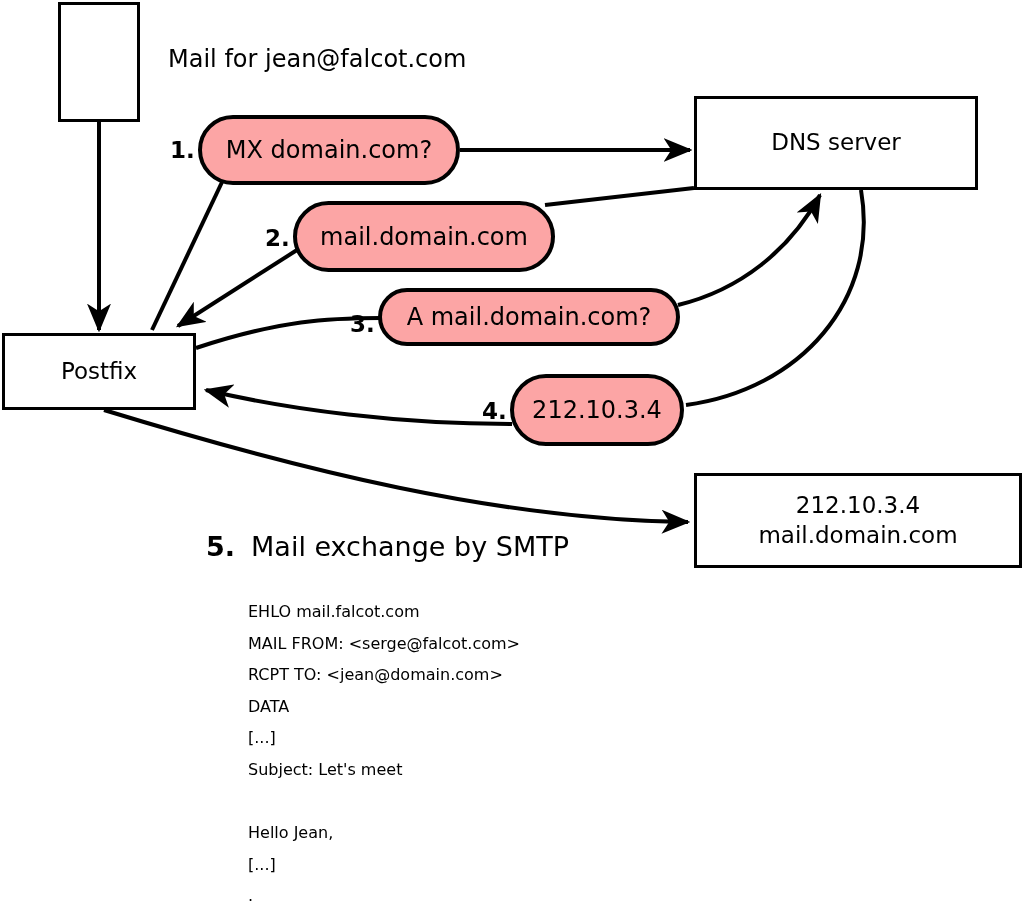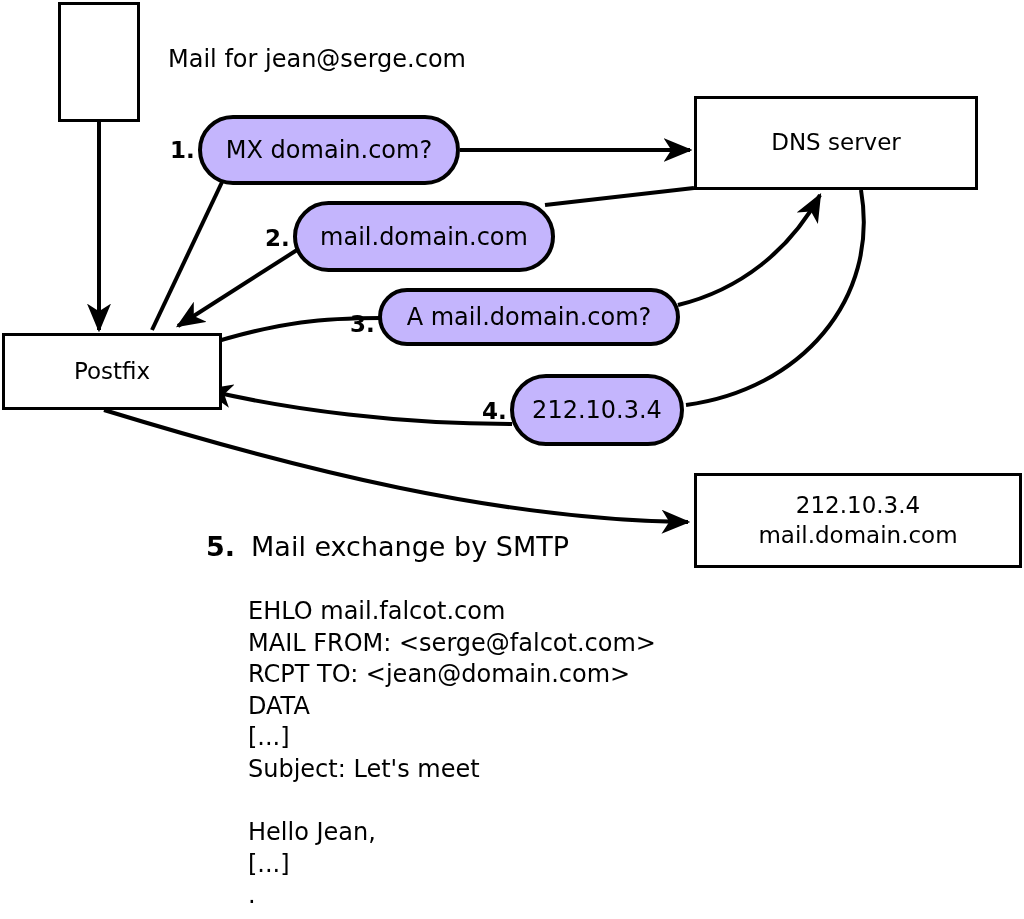--- a/index.html
+++ b/index.html
@@ -37,21 +37,21 @@
     justify-content: center;
     text-align: center;
     font-size: 23px;
     line-height: 1.28;
     z-index: 5;
   }
   .node-pill {
     position: absolute;
     box-sizing: border-box;
     border: 4px solid #000000;
-    background: #c4b5fd;
+    background: #fca5a5;
     border-radius: 999px;
     display: flex;
     align-items: center;
     justify-content: center;
     text-align: center;
     font-size: 24px;
     z-index: 6;
     white-space: nowrap;
   }
   .step-num {
@@ -72,21 +72,21 @@
     font-size: 27px;
     white-space: nowrap;
     z-index: 7;
   }
   .step5-label b {
     font-weight: bold;
     margin-right: 16px;
   }
   .transcript {
     position: absolute;
-    font-size: 24px;
+    font-size: 16px;
     line-height: 31.6px;
     white-space: pre;
     z-index: 4;
   }
 </style>
 </head>
 <body>
 
 <div id="canvas">
 
@@ -113,21 +113,21 @@
 
     <path d="M 861 190 C 880 300 800 390 686 405" fill="none" stroke="#000000" stroke-width="4"></path>
 
     <path d="M 512 424 C 400 424 290 410 206 390" fill="none" stroke="#000000" stroke-width="4" marker-end="url(#arrowhead)"></path>
 
     <path d="M 104 410 C 300 470 500 520 688 522" fill="none" stroke="#000000" stroke-width="4" marker-end="url(#arrowhead)"></path>
   </svg>
 
   <div class="node-rect" style="left:58px; top:2px; width:82px; height:120px;"></div>
 
-  <div class="node-rect" style="left:2px; top:333px; width:220px; height:77px;">
+  <div class="node-rect" style="left:2px; top:333px; width:194px; height:77px;">
     <span>Postfix</span>
   </div>
 
   <div class="node-rect" style="left:694px; top:96px; width:284px; height:94px;">
     <span>DNS server</span>
   </div>
 
   <div class="node-rect" style="left:694px; top:473px; width:328px; height:95px;">
     <span>212.10.3.4</span>
     <span>mail.domain.com</span>
@@ -146,21 +146,21 @@
   <div class="step-num" style="left:350px; top:311px;">3.</div>
   <div class="node-pill" style="left:378px; top:288px; width:302px; height:58px;">
     <span>A mail.domain.com?</span>
   </div>
 
   <div class="step-num" style="left:482px; top:398px;">4.</div>
   <div class="node-pill" style="left:510px; top:374px; width:174px; height:72px;">
     <span>212.10.3.4</span>
   </div>
 
-  <div class="caption" style="left:168px; top:45px;">Mail for jean@serge.com</div>
+  <div class="caption" style="left:168px; top:45px;">Mail for jean@falcot.com</div>
 
   <div class="step5-label" style="left:206px; top:531px;">
     <b>5.</b><span>Mail exchange by SMTP</span>
   </div>
 
   <div class="transcript" style="left:248px; top:596px;">EHLO mail.falcot.com
 MAIL FROM: &lt;serge@falcot.com&gt;
 RCPT TO: &lt;jean@domain.com&gt;
 DATA
 [...]

